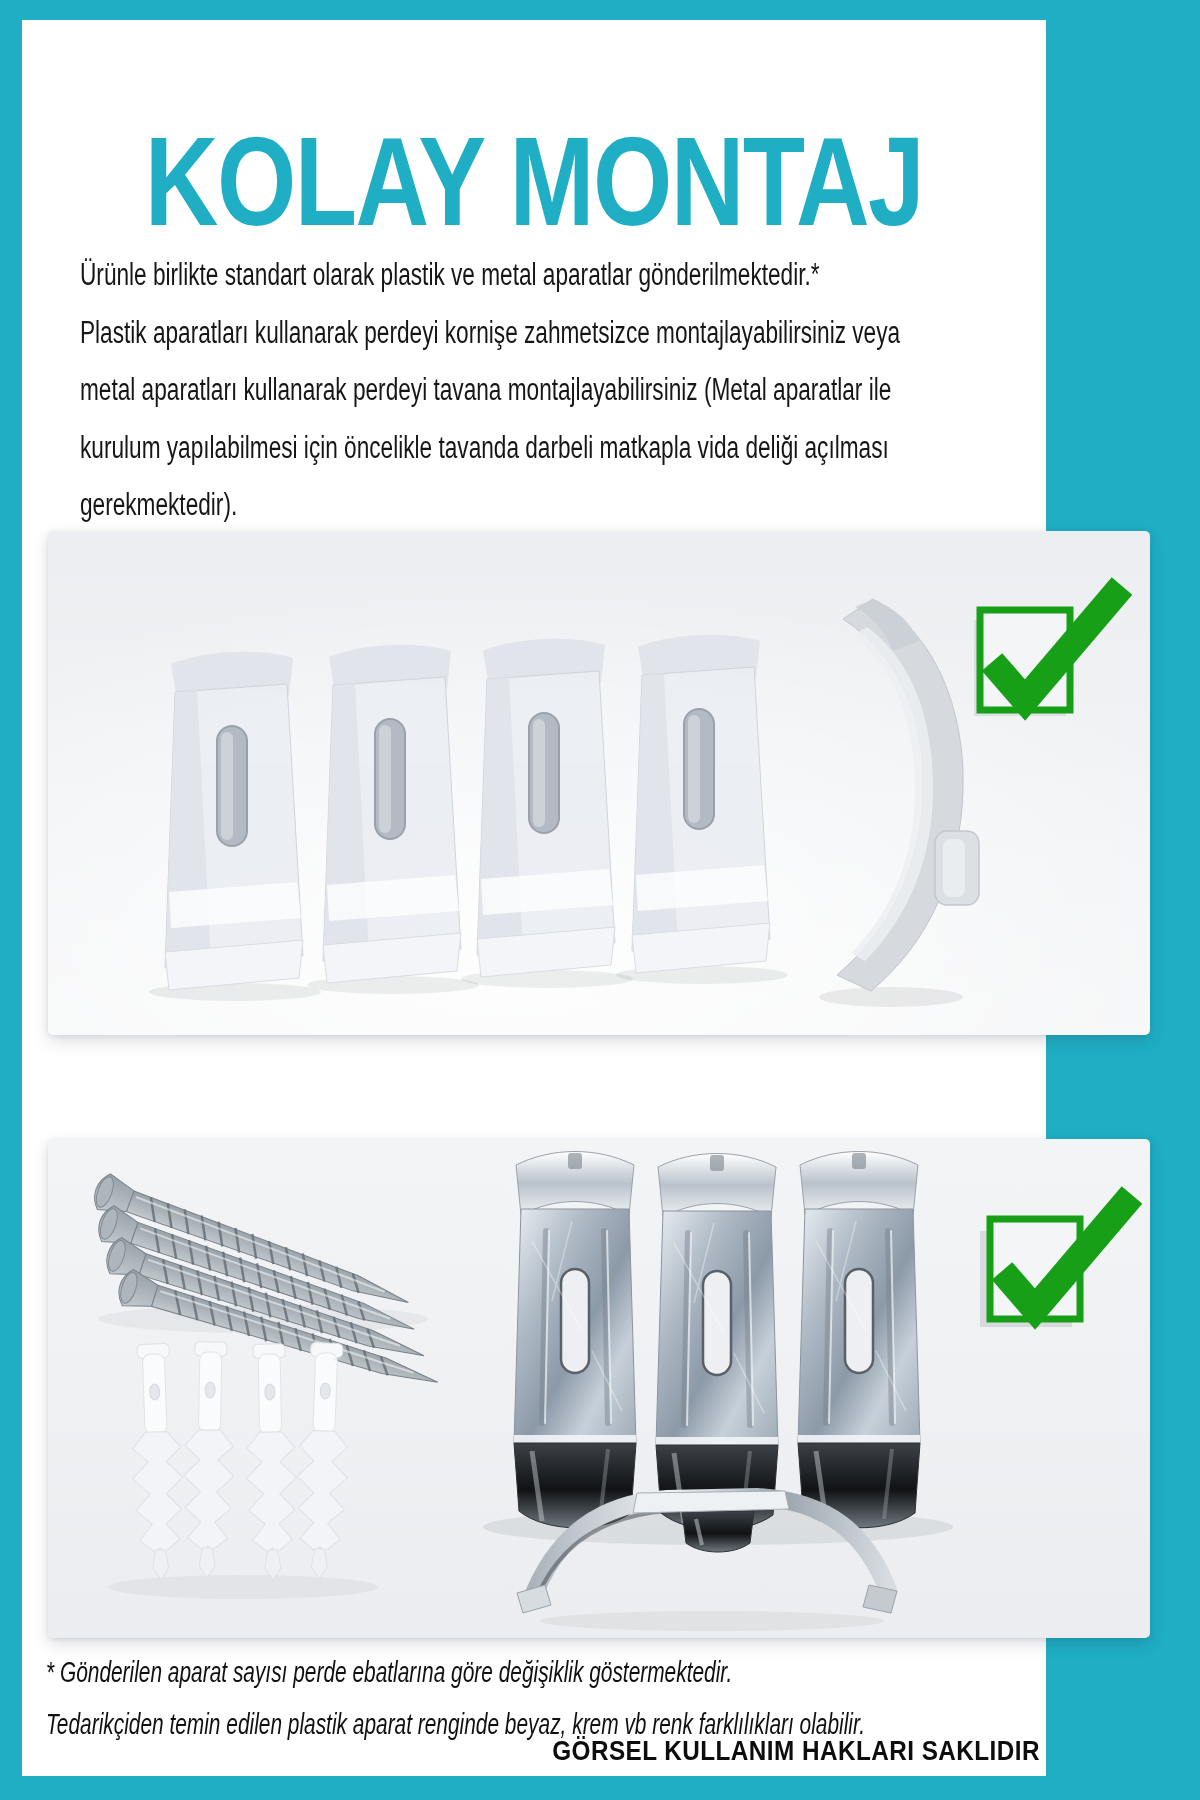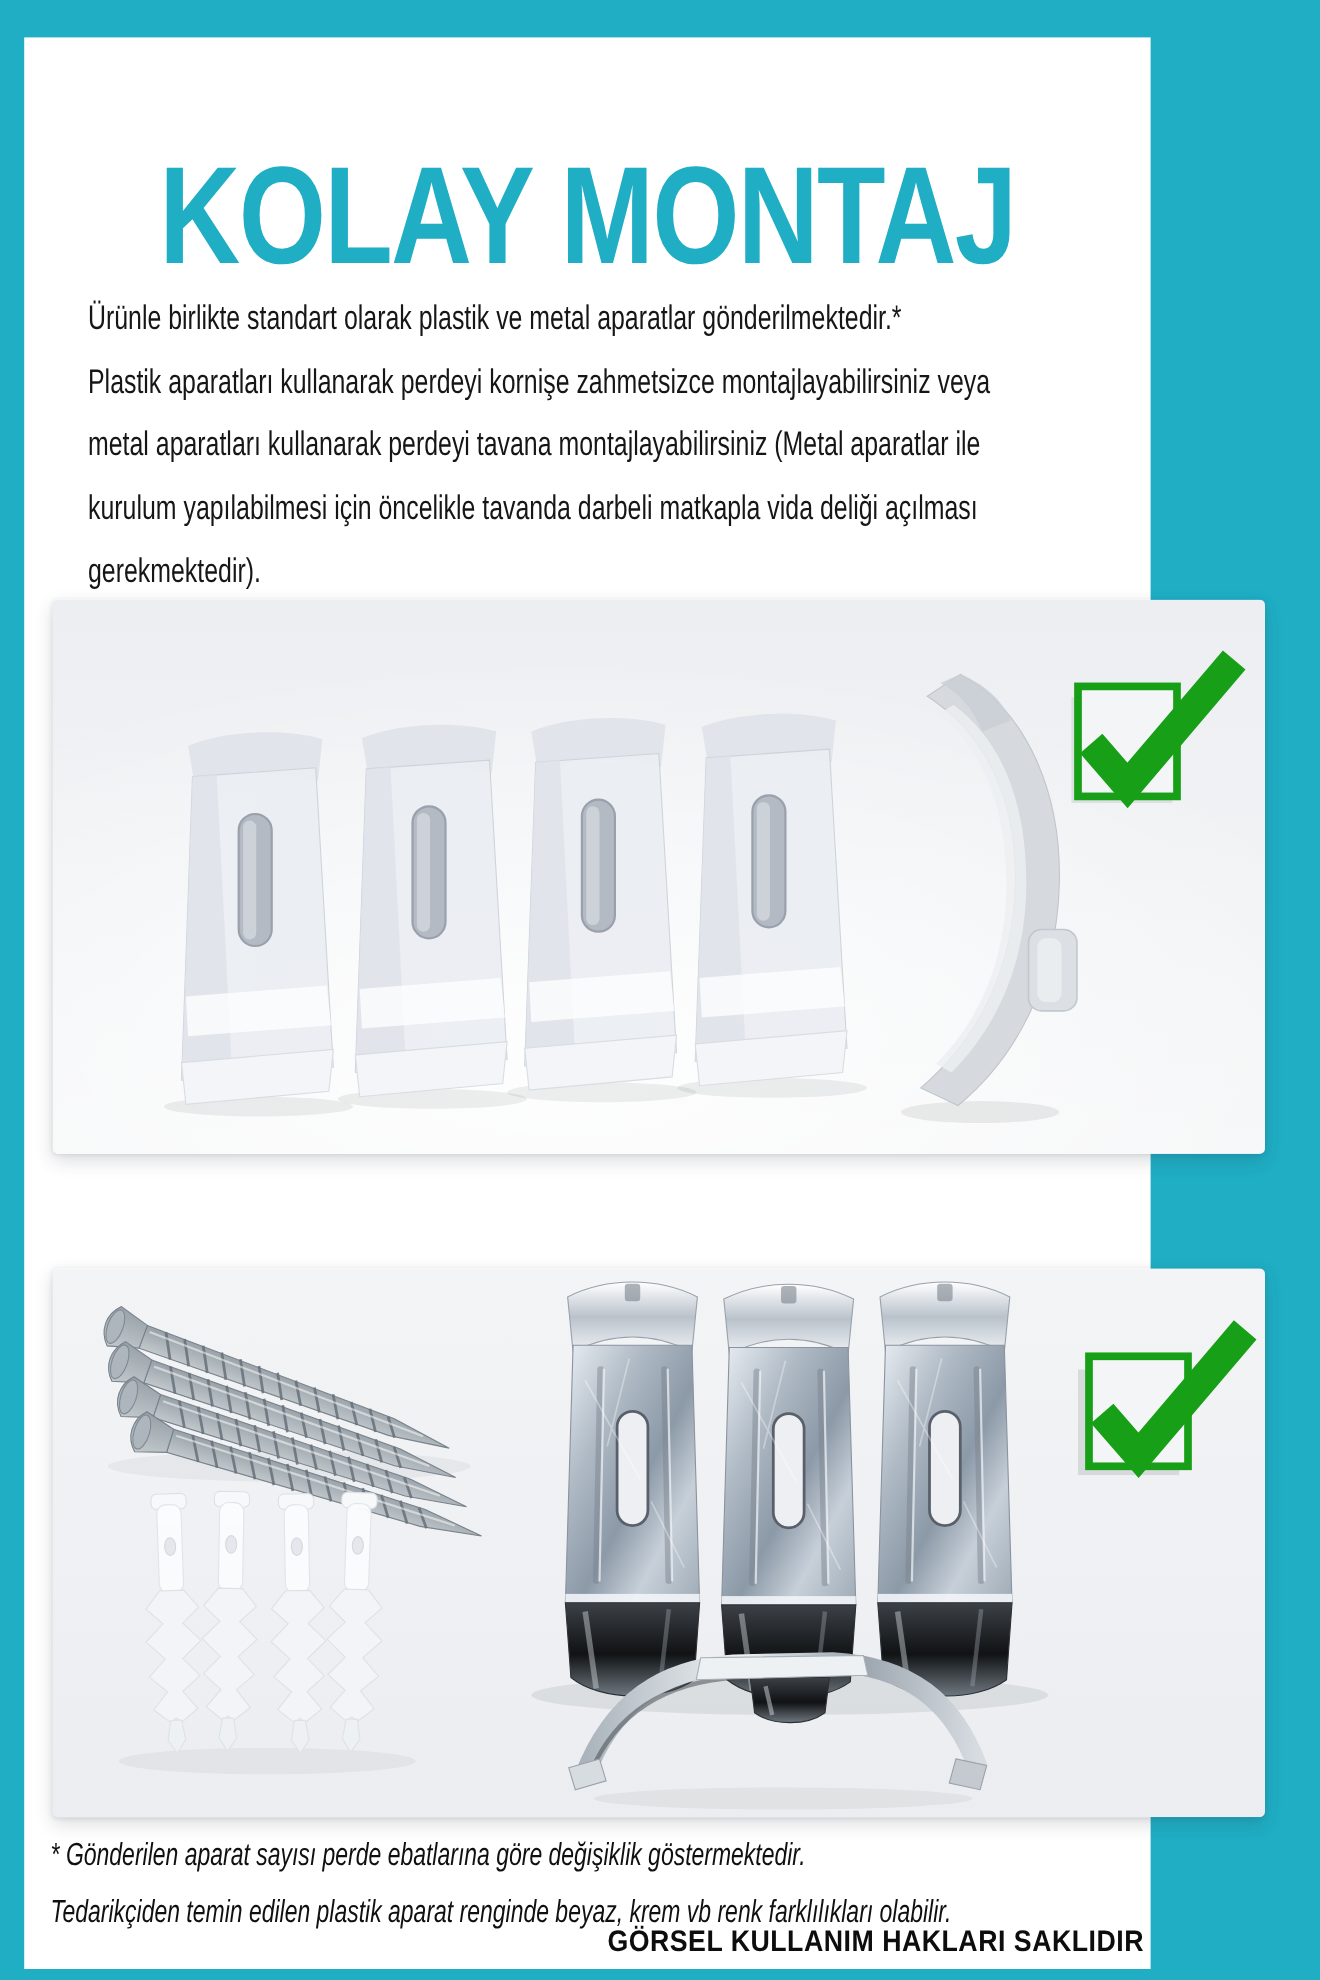--- a/index.html
+++ b/index.html
@@ -2,21 +2,21 @@
 <html style="--accent: #1FAEC4;"><head>
 <meta charset="utf-8">
 <style>
   html,body{margin:0;padding:0;background:#ffffff;}
   .canvas{
     position:relative;width:1200px;height:1800px;overflow:hidden;
     background:var(--accent,#1FAEC4);
     font-family:"Liberation Sans",sans-serif;
   }
   .content{
-    position:absolute;left:22px;top:34px;width:1024px;height:1756px;
+    position:absolute;left:22px;top:20px;width:1024px;height:1756px;
     background:#ffffff;
   }
   .title{
     position:absolute;top:96px;left:0;width:100%;margin:0;
     text-align:center;font-size:126px;line-height:1.05;font-weight:bold;
     color:var(--accent,#1FAEC4);letter-spacing:-2px;
     transform:scaleX(0.81);transform-origin:center top;white-space:nowrap;
   }
   .intro{
     position:absolute;left:58px;top:226px;width:1400px;

